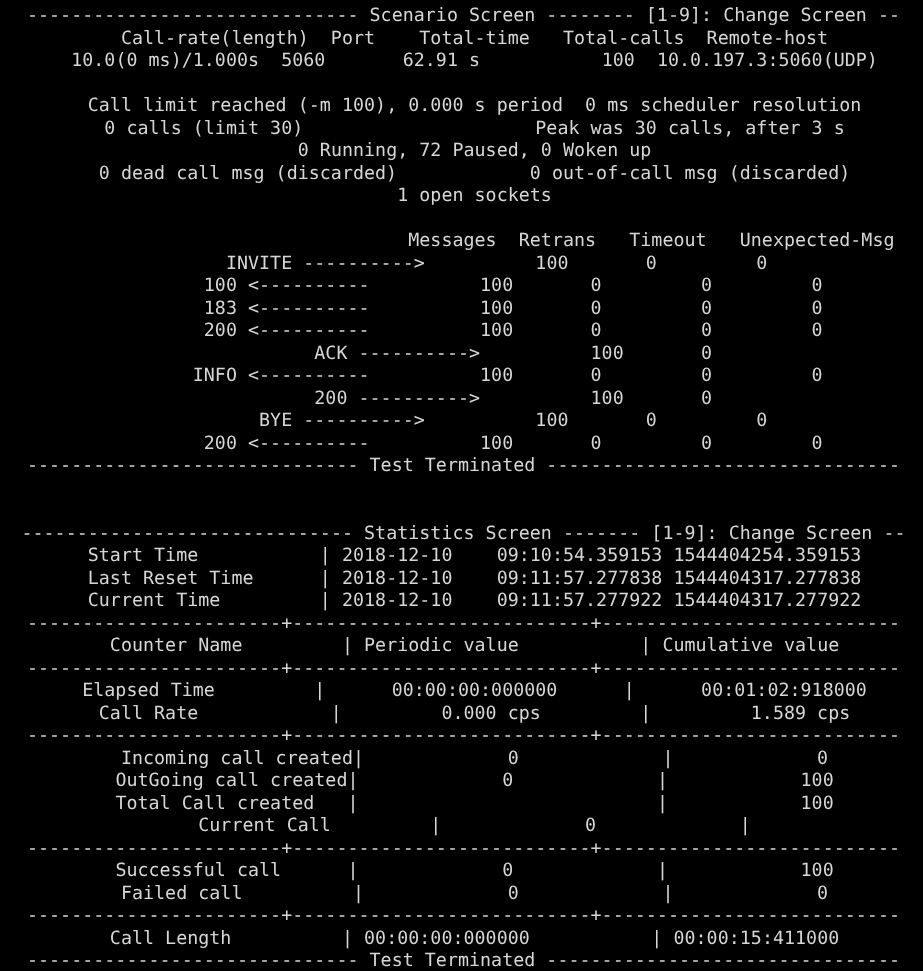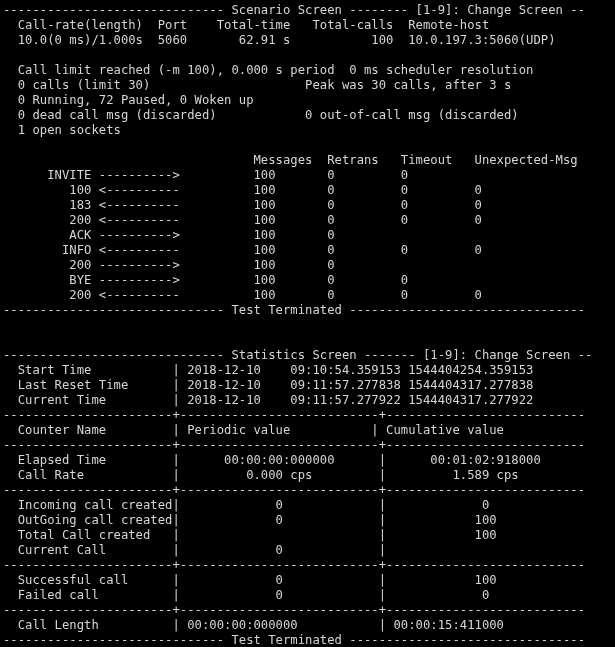--- a/index.html
+++ b/index.html
@@ -19,20 +19,21 @@
     width: 615px;
     height: 647px;
     background: #000000;
     color: #d6d6d6;
     font-family: "DejaVu Sans Mono", "Liberation Mono", monospace;
     font-size: 12.2px;
     line-height: 15px;
     letter-spacing: 0px;
     padding: 0;
     box-sizing: border-box;
+    text-align: center;
   }
   pre.term {
     margin: 0;
     padding: 3px 0 0 3px;
     font-family: "DejaVu Sans Mono", "Liberation Mono", monospace;
     font-size: 12.2px;
     line-height: 15px;
     color: #d6d6d6;
     background: transparent;
     white-space: pre;

